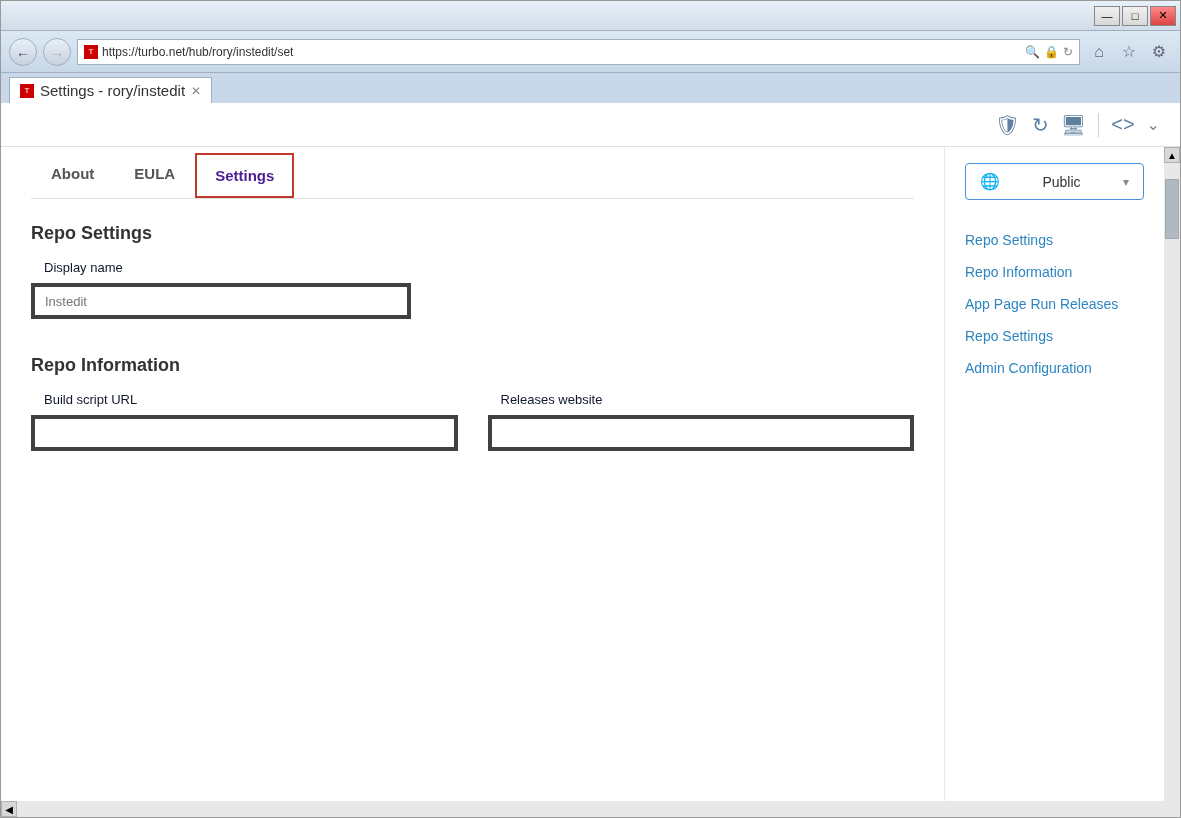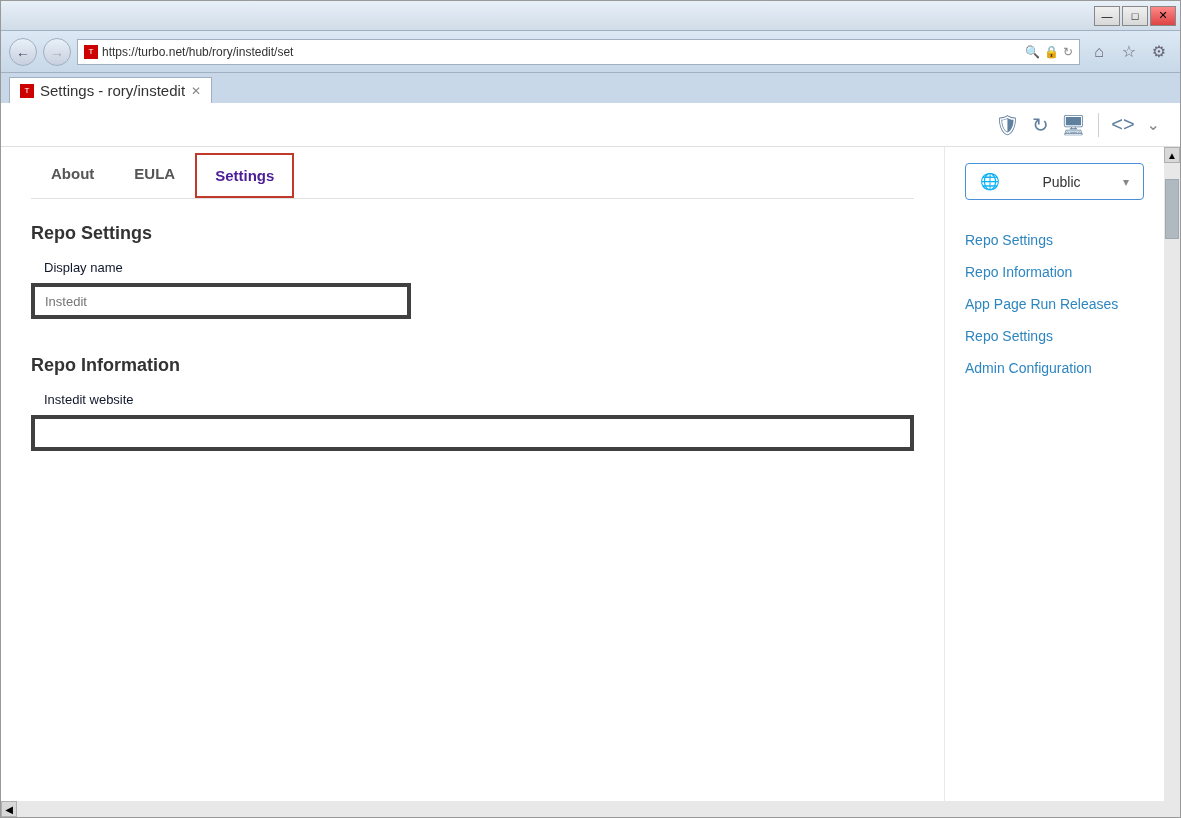--- a/index.html
+++ b/index.html
@@ -468,21 +468,25 @@
             <div class="field-label">Display name</div>
             <input type="text" class="text-input" value="" placeholder="Instedit" style="">
           </div>
         </div>
 
         <div class="section-container">
           <div class="section-header">Repo Information</div>
 
           <div class="two-col-fields">
             <div class="field-group">
-              <div class="field-label">Instedit website</div>
+              <div class="field-label">Build script URL</div>
+              <input type="text" class="text-input" value="" style="">
+            </div>
+            <div class="field-group">
+              <div class="field-label">Releases website</div>
               <input type="text" class="text-input" value="" style="">
             </div>
           </div>
 
         </div>
 
       </div>
 
       <div class="right-sidebar">
 

